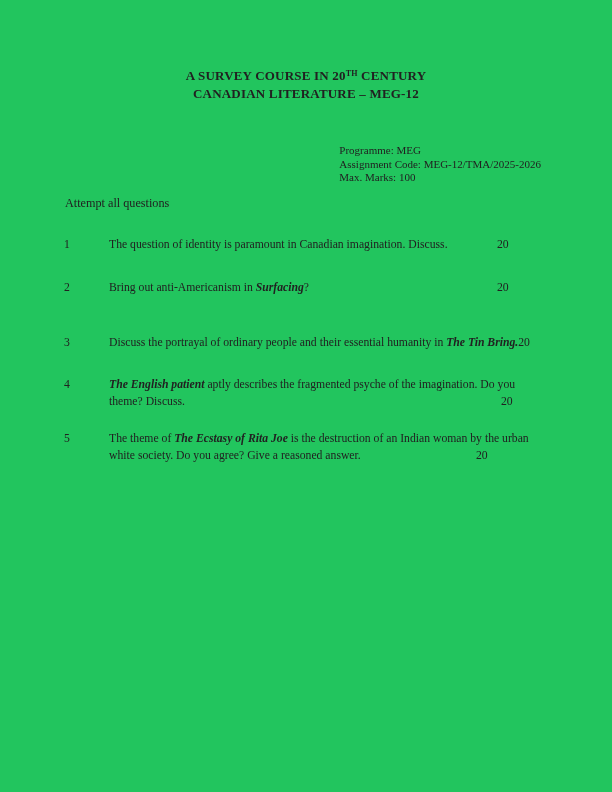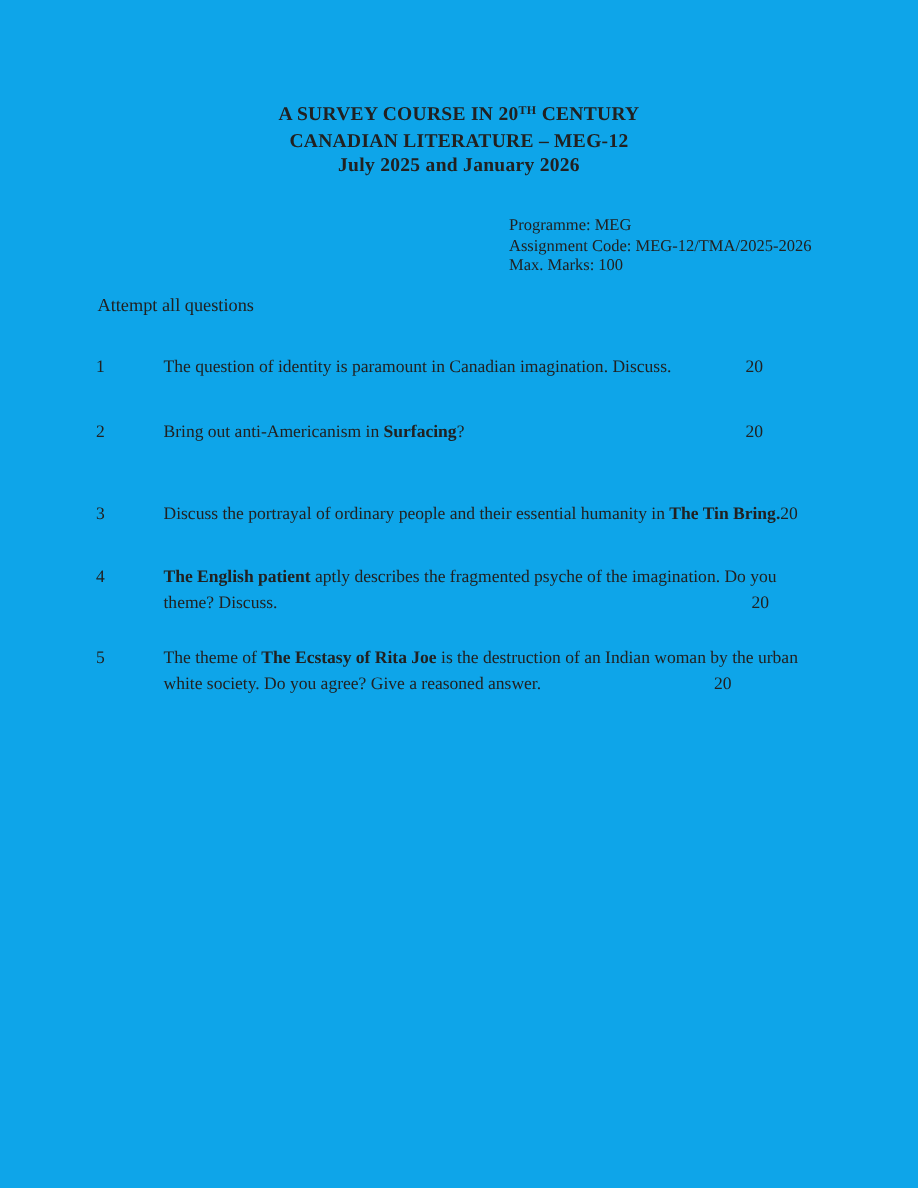--- a/index.html
+++ b/index.html
@@ -4,21 +4,21 @@
 <style>
   html, body {
     margin: 0;
     padding: 0;
     background: #ffffff;
   }
   .page {
     position: relative;
     width: 612px;
     height: 792px;
-    background: #0ea5e9;
+    background: #22c55e;
     font-family: "Liberation Serif", "DejaVu Serif", serif;
     color: #212121;
     overflow: hidden;
   }
 
   
   .title-block {
     position: absolute;
     top: 68px;
     left: 0;
@@ -68,20 +68,21 @@
   }
   .qtext {
     position: relative;
     width: 445px;
   }
   .qline {
     white-space: nowrap;
   }
   .bi {
     font-weight: bold;
+    font-style: italic;
   }
   .marks-abs {
     position: absolute;
     white-space: nowrap;
   }
   .q1 { top: 236px; }
   .q2 { top: 279px; }
   .q3 { top: 334px; }
   .q4 { top: 376px; }
   .q5 { top: 430px; }
@@ -94,21 +95,20 @@
   }
 </style>
 </head>
 <body>
 
 <div class="page">
 
   <div class="title-block">
     <div><span>A SURVEY COURSE IN 20</span><span class="sup">TH</span><span> CENTURY</span></div>
     <div>CANADIAN LITERATURE – MEG-12</div>
-    <div>July 2025 and January 2026</div>
   </div>
 
   <div class="meta-block">
     <div>Programme: MEG</div>
     <div>Assignment Code: MEG-12/TMA/2025-2026</div>
     <div>Max. Marks: 100</div>
   </div>
 
   <div class="instruction">Attempt all questions</div>
 

